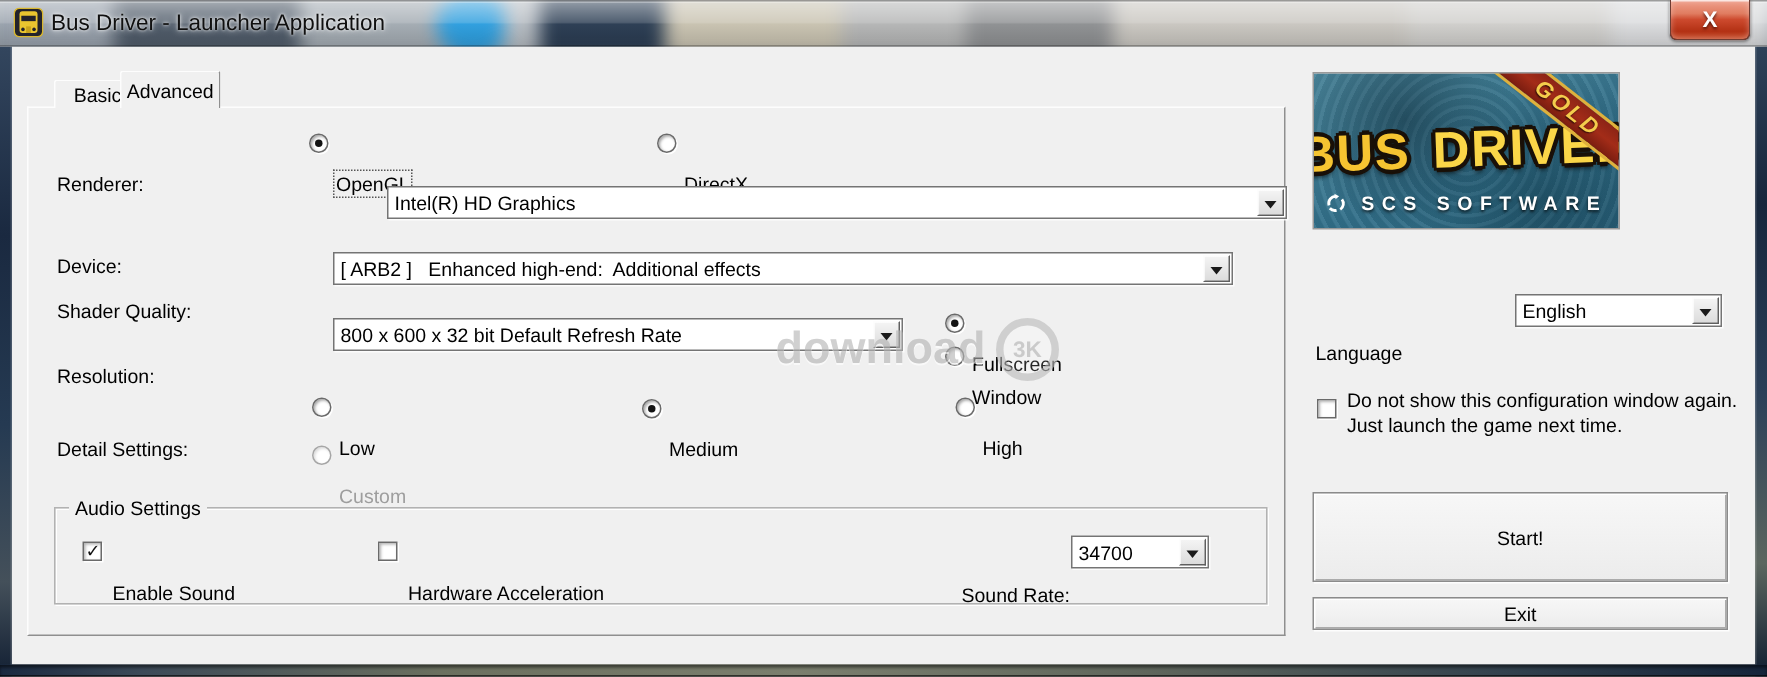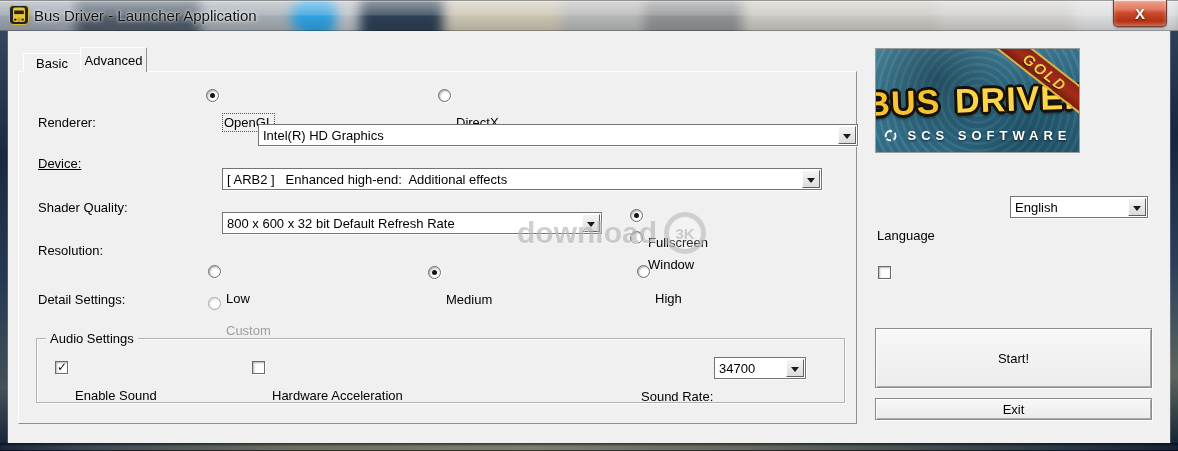--- a/index.html
+++ b/index.html
@@ -35,21 +35,21 @@
   .frame.left  { left:0; top:31px; bottom:0; width:8px; background:linear-gradient(180deg,#33465e,#1a2940 30%,#253a52 60%,#44505a 85%,#121f33); box-shadow:inset -1px 0 0 rgba(255,255,255,.18); }
   .frame.right { right:0; top:31px; bottom:0; width:8px; background:linear-gradient(180deg,#2e4158,#17263c 25%,#2b3f58 55%,#5c665f 82%,#101d30); box-shadow:inset 1px 0 0 rgba(255,255,255,.18); }
   .frame.bottom{ left:0; right:0; bottom:0; height:8px; background:linear-gradient(90deg,#1a2940,#3c4a58 8%,#6b705f 25%,#7b7f6e 45%,#5f665c 65%,#33424e 85%,#15243a); box-shadow:inset 0 2px 2px rgba(0,0,0,.5), inset 0 -1px 0 rgba(0,0,0,.6); }
 
   
   .client { position:absolute; left:8px; top:31px; width:1162px; height:412px; background:#f0f0f0; z-index:1; }
 
   
   .tabpane { position:absolute; left:18px; top:71px; width:839px; height:353px; background:#f0f0f0; border-top:1px solid #fdfdfd; border-left:1px solid #fdfdfd; border-right:1px solid #8f8f8f; border-bottom:1px solid #8f8f8f; z-index:2; }
   .tab { position:absolute; background:#f0f0f0; border:1px solid #8f8f8f; border-bottom:none; border-top-color:#fdfdfd; border-left-color:#fdfdfd; border-radius:2px 2px 0 0; display:flex; align-items:center; justify-content:center; cursor:pointer; }
-  .tab.inactive { left:23px; top:53px; width:58px; height:19px; z-index:1; }
+  .tab.inactive { left:36px; top:53px; width:58px; height:19px; z-index:1; }
   .tab.active   { left:80px; top:47px; width:67px; height:25px; z-index:3; }
 
   .lbl { position:absolute; white-space:nowrap; z-index:4;margin-top:27px; }
 
   
   .combo { position:absolute; height:22px; background:#fff; border:1px solid #747474; box-shadow:1px 1px 0 rgba(255,255,255,.8); z-index:4; cursor:default; }
   .combo .val { position:absolute; left:4px; top:3px; white-space:pre; overflow:hidden; }
   .combo .dbtn { position:absolute; right:1px; top:1px; bottom:1px; width:18px; background:linear-gradient(180deg,#f4f4f4,#dcdcdc); border:1px solid; border-color:#fdfdfd #5f5f5f #5f5f5f #fdfdfd; display:flex; align-items:flex-start; justify-content:center; }
   .combo .arrow { width:0; height:0; border-left:4px solid transparent; border-right:4px solid transparent; border-top:5px solid #1a1a1a; margin-top:7px; }
 
@@ -141,21 +141,21 @@
     <span>Advanced</span>
   </div>
   <div class="tabpane"></div>
 
   <div class="lbl" style="left:38px; top:88px;">Renderer:</div>
   <div class="radio checked" style="left:206px; top:89px;"></div>
   <span class="lbl focus-rect" style="left:224px; top:88px;">OpenGL</span>
   <div class="radio" style="left:438px; top:89px;"></div>
   <span class="lbl" style="left:456px; top:88px;">DirectX</span>
 
-  <div class="lbl" style="left:38px; top:129px;text-decoration:underline;">Device:</div>
+  <div class="lbl" style="left:38px; top:143px;">Device:</div>
   <div class="combo" style="left:222px; top:124px; width:600px;margin-left:36px;">
     <span class="val">Intel(R) HD Graphics</span>
     <span class="dbtn">
         <span class="arrow"></span>
       </span>
   </div>
 
   <div class="lbl" style="left:38px; top:173px;">Shader Quality:</div>
   <div class="combo" style="left:222px; top:168px; width:600px;">
     <span class="val">[ ARB2 ]   Enhanced high-end:  Additional effects</span>
@@ -223,20 +223,21 @@
 
   <div class="lbl" style="left:877px; top:201px; z-index:4;">Language</div>
   <div class="combo" style="left:1010px; top:196px; width:138px;">
     <span class="val">English</span>
     <span class="dbtn">
         <span class="arrow"></span>
       </span>
   </div>
 
   <div class="checkbox" style="left:878px; top:266px;"></div>
+  <div class="check-text">Do not show this configuration window again.  Just launch the game next time.</div>
 
   <div class="win-btn btn-start">
     <span>Start!</span>
   </div>
   <div class="win-btn btn-exit">
     <span>Exit</span>
   </div>
 
   <div class="watermark">
     <span class="wm-text">download</span>

